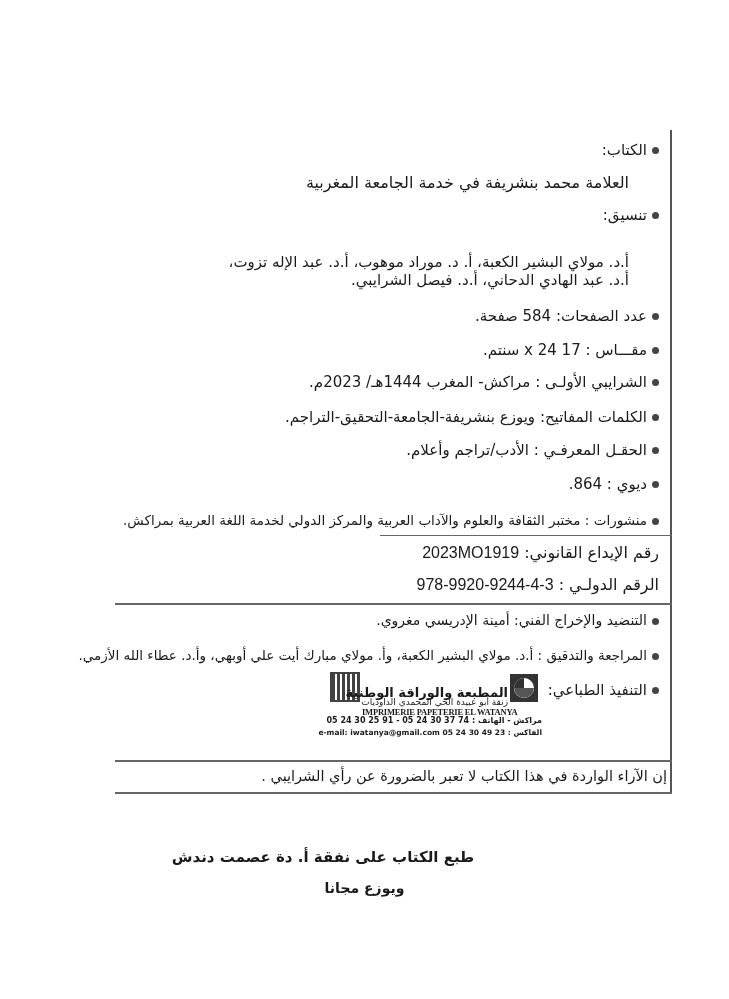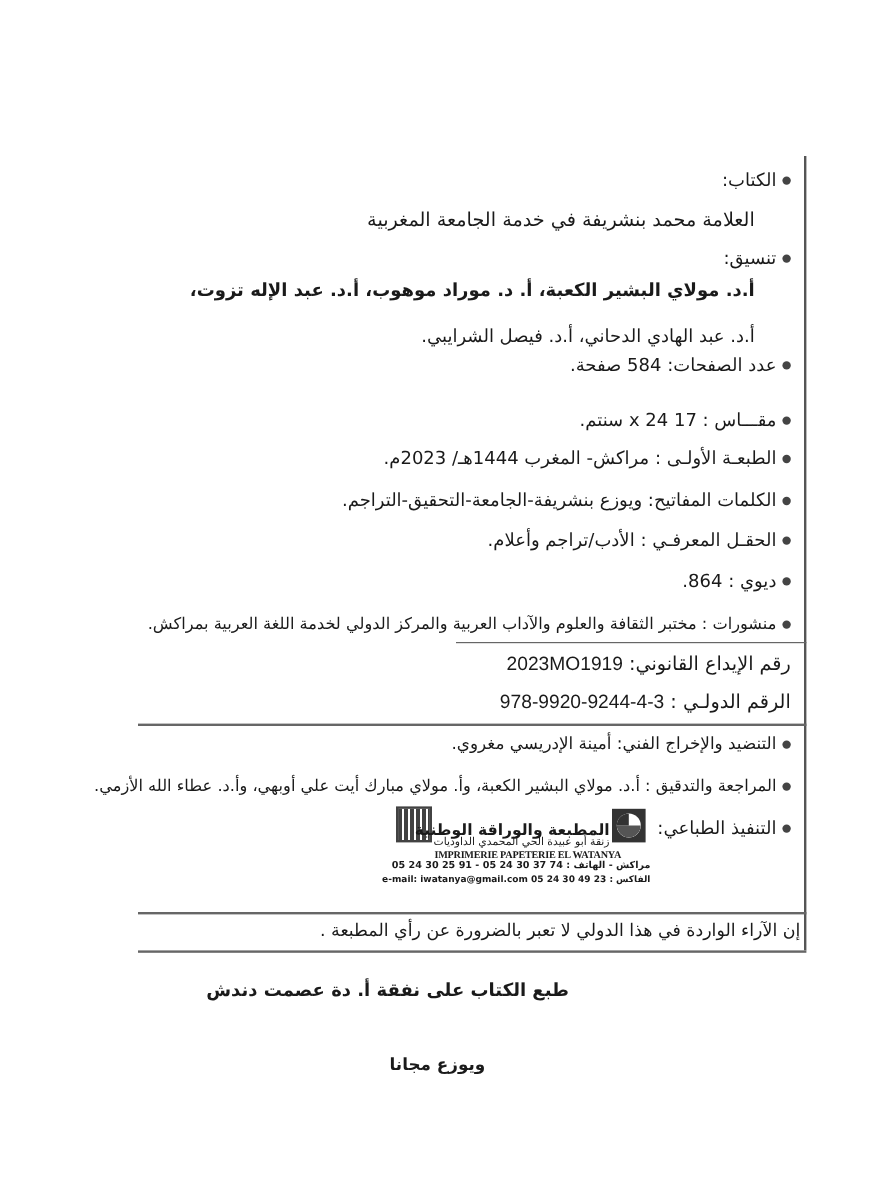--- a/index.html
+++ b/index.html
@@ -29,55 +29,55 @@
         repeating-linear-gradient(90deg, #222 0 3px, #fff 3px 5px),
         #222;
       outline: 2px solid #222; opacity: 0.85;
     }
     .pr-ar { position: absolute; right: 52px; top: 13px; direction: rtl; font-size: 13px; font-weight: bold; white-space: nowrap; }
     .pr-en { position: absolute; left: 42px; top: 15px; font-size: 8.5px; font-weight: bold; font-family: "Liberation Serif", serif; white-space: nowrap; letter-spacing: -0.2px; margin-top: 20px; }
     .pr-addr { position: absolute; right: 52px; top: 25px; direction: rtl; font-size: 9px; white-space: nowrap; }
     .pr-phone { position: absolute; right: 18px; top: 44px; direction: rtl; font-size: 8px; font-weight: bold; white-space: nowrap; margin-left: 32px; }
     .pr-fax { position: absolute; right: 18px; top: 56px; direction: rtl; font-size: 7.5px; font-weight: bold; white-space: nowrap; }
 
-    .footer1 { position: absolute; left: 0; width: 646px; top: 816px; text-align: center; direction: rtl; font-size: 15px; font-weight: bold; }
+    .footer1 { position: absolute; left: 0; width: 646px; top: 848px; text-align: center; direction: rtl; font-size: 15px; font-weight: bold; }
     .footer2 { position: absolute; left: 0; width: 729px; top: 880px; text-align: center; direction: rtl; font-size: 14px; font-weight: bold; }
   </style>
 </head>
 <body>
 
 <div class="rule-v"></div>
 <div class="rule-h" style="left:380px; top:535px; width:292px; height:1px;"></div>
 <div class="rule-h" style="left:115px; top:603px; width:557px;"></div>
 <div class="rule-h" style="left:115px; top:760px; width:557px;"></div>
 <div class="rule-h" style="left:115px; top:792px; width:557px;"></div>
 
 <div class="line" style="top:140px;">
   <span class="bullet"></span><span class="lbl">الكتاب:</span>
 </div>
 <div class="line indent" style="top:173px; font-size:16px;">العلامة محمد بنشريفة في خدمة الجامعة المغربية</div>
 
 <div class="line" style="top:205px;">
   <span class="bullet"></span><span class="lbl">تنسيق:</span>
 </div>
-<div class="line indent" style="top:232px;font-weight:bold;">أ.د. مولاي البشير الكعبة، أ. د. موراد موهوب، أ.د. عبد الإله تزوت،</div>
+<div class="line indent" style="top:252px;">أ.د. مولاي البشير الكعبة، أ. د. موراد موهوب، أ.د. عبد الإله تزوت،</div>
 <div class="line indent" style="top:270px;">أ.د. عبد الهادي الدحاني، أ.د. فيصل الشرايبي.</div>
 
-<div class="line" style="top:294px;">
+<div class="line" style="top:306px;">
   <span class="bullet"></span><span class="lbl">عدد الصفحات:</span>
   <span>584 صفحة.</span>
 </div>
 
 <div class="line" style="top:340px;">
   <span class="bullet"></span><span class="lbl">مقـــاس :</span>
   <span>17 x 24 سنتم.</span>
 </div>
 
 <div class="line" style="top:372px;">
-  <span class="bullet"></span><span class="lbl">الطبعـة الأولـى :</span>
+  <span class="bullet"></span><span class="lbl">الشرايبي الأولـى :</span>
   <span>مراكش- المغرب 1444هـ/ 2023م.</span>
 </div>
 
 <div class="line" style="top:407px;">
   <span class="bullet"></span><span class="lbl">الكلمات المفاتيح:</span>
   <span>ويوزع بنشريفة-الجامعة-التحقيق-التراجم.</span>
 </div>
 
 <div class="line" style="top:440px;">
   <span class="bullet"></span><span class="lbl">الحقـل المعرفـي :</span>
@@ -126,16 +126,16 @@
       </div>
   </div>
   <div class="qr"></div>
   <div class="pr-ar">المطبعة والوراقة الوطنية</div>
   <div class="pr-en">IMPRIMERIE PAPETERIE EL WATANYA</div>
   <div class="pr-addr">زنقة أبو عبيدة الحي المحمدي الداوديات</div>
   <div class="pr-phone">مراكش - الهاتف : 74 37 30 24 05 - 91 25 30 24 05</div>
   <div class="pr-fax">الفاكس : 23 49 30 24 05  e-mail: iwatanya@gmail.com</div>
 </div>
 
-<div class="line" style="top:766px; right:62px; font-size:14.5px;">إن الآراء الواردة في هذا الدولي لا تعبر بالضرورة عن رأي المطبعة .</div>
+<div class="line" style="top:766px; right:62px; font-size:14.5px;">إن الآراء الواردة في هذا الكتاب لا تعبر بالضرورة عن رأي الشرايبي .</div>
 
 <div class="footer1">طبع الكتاب على نفقة أ. دة عصمت دندش</div>
 <div class="footer2">ويوزع مجانا</div>
 
 </body></html>

